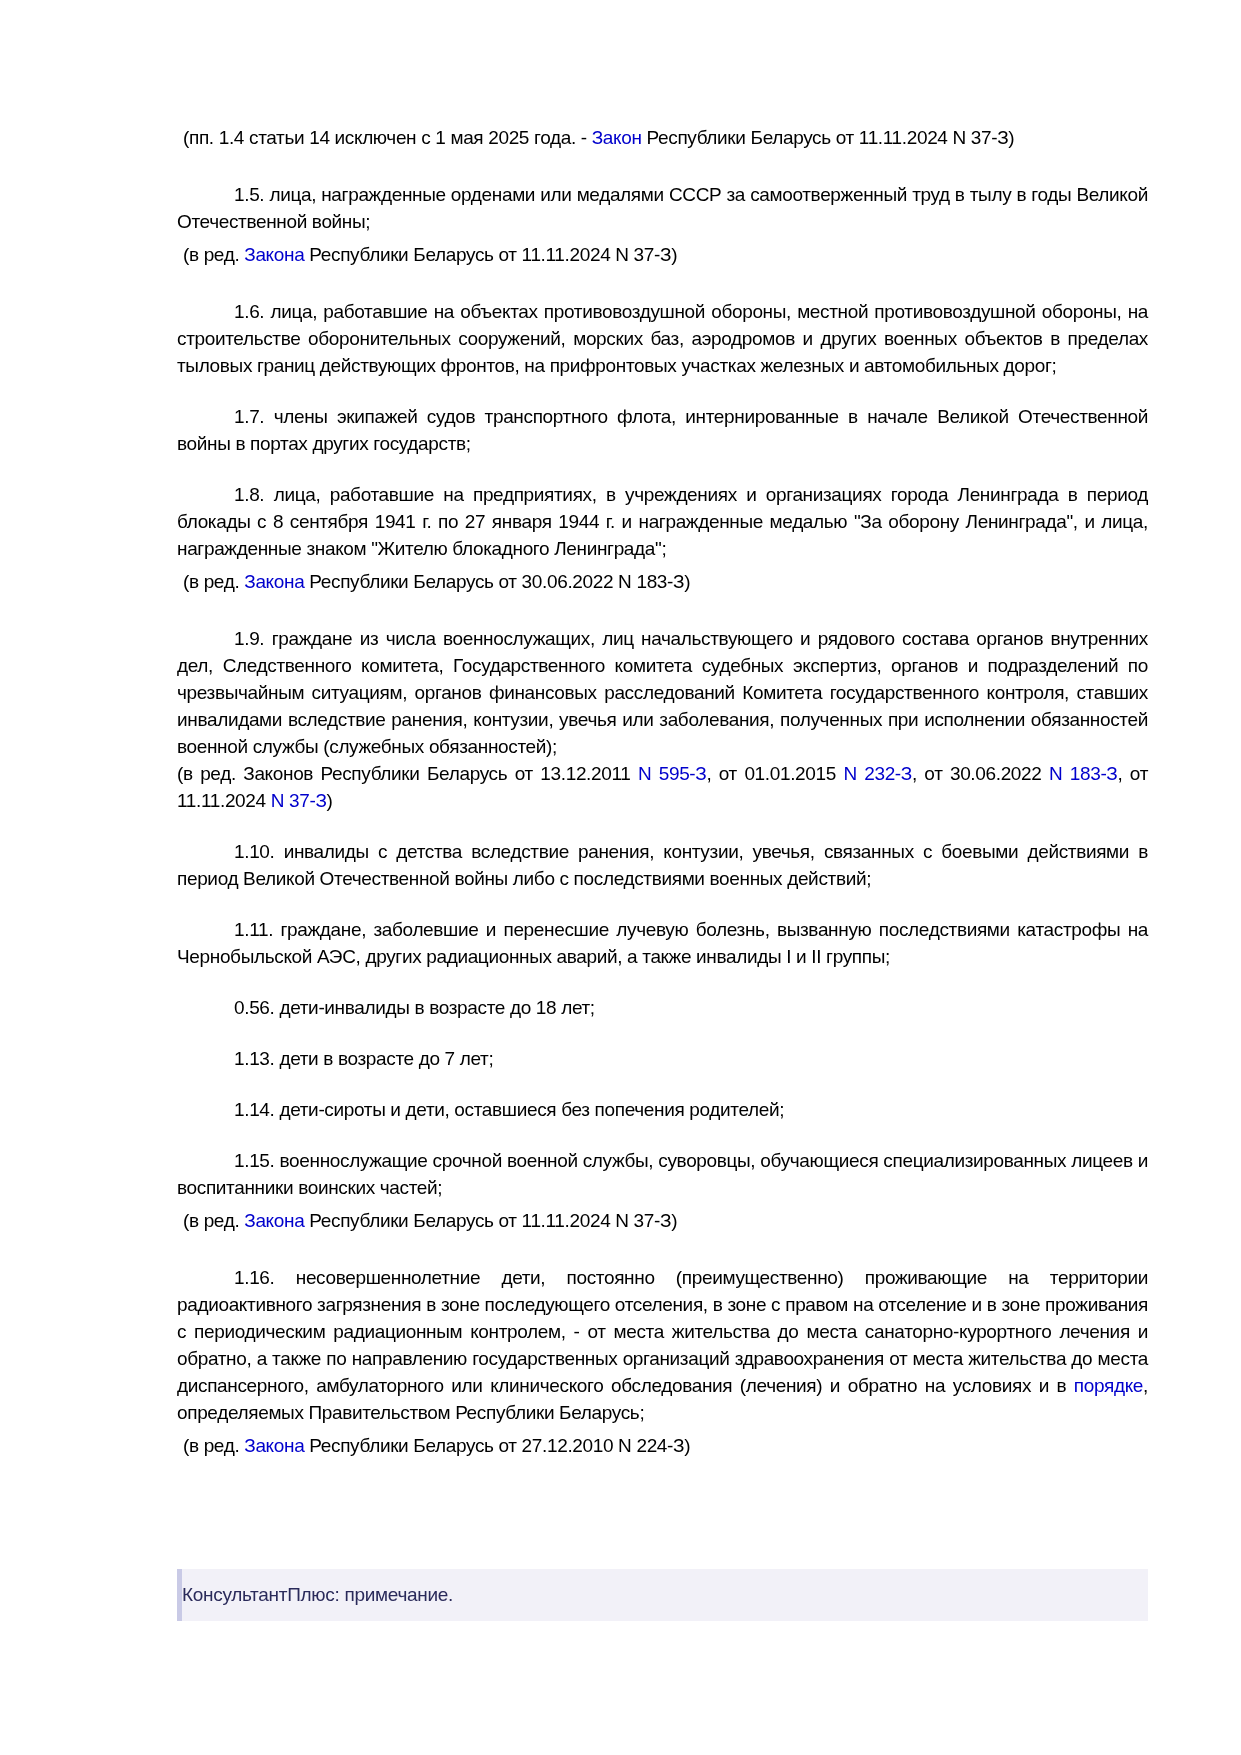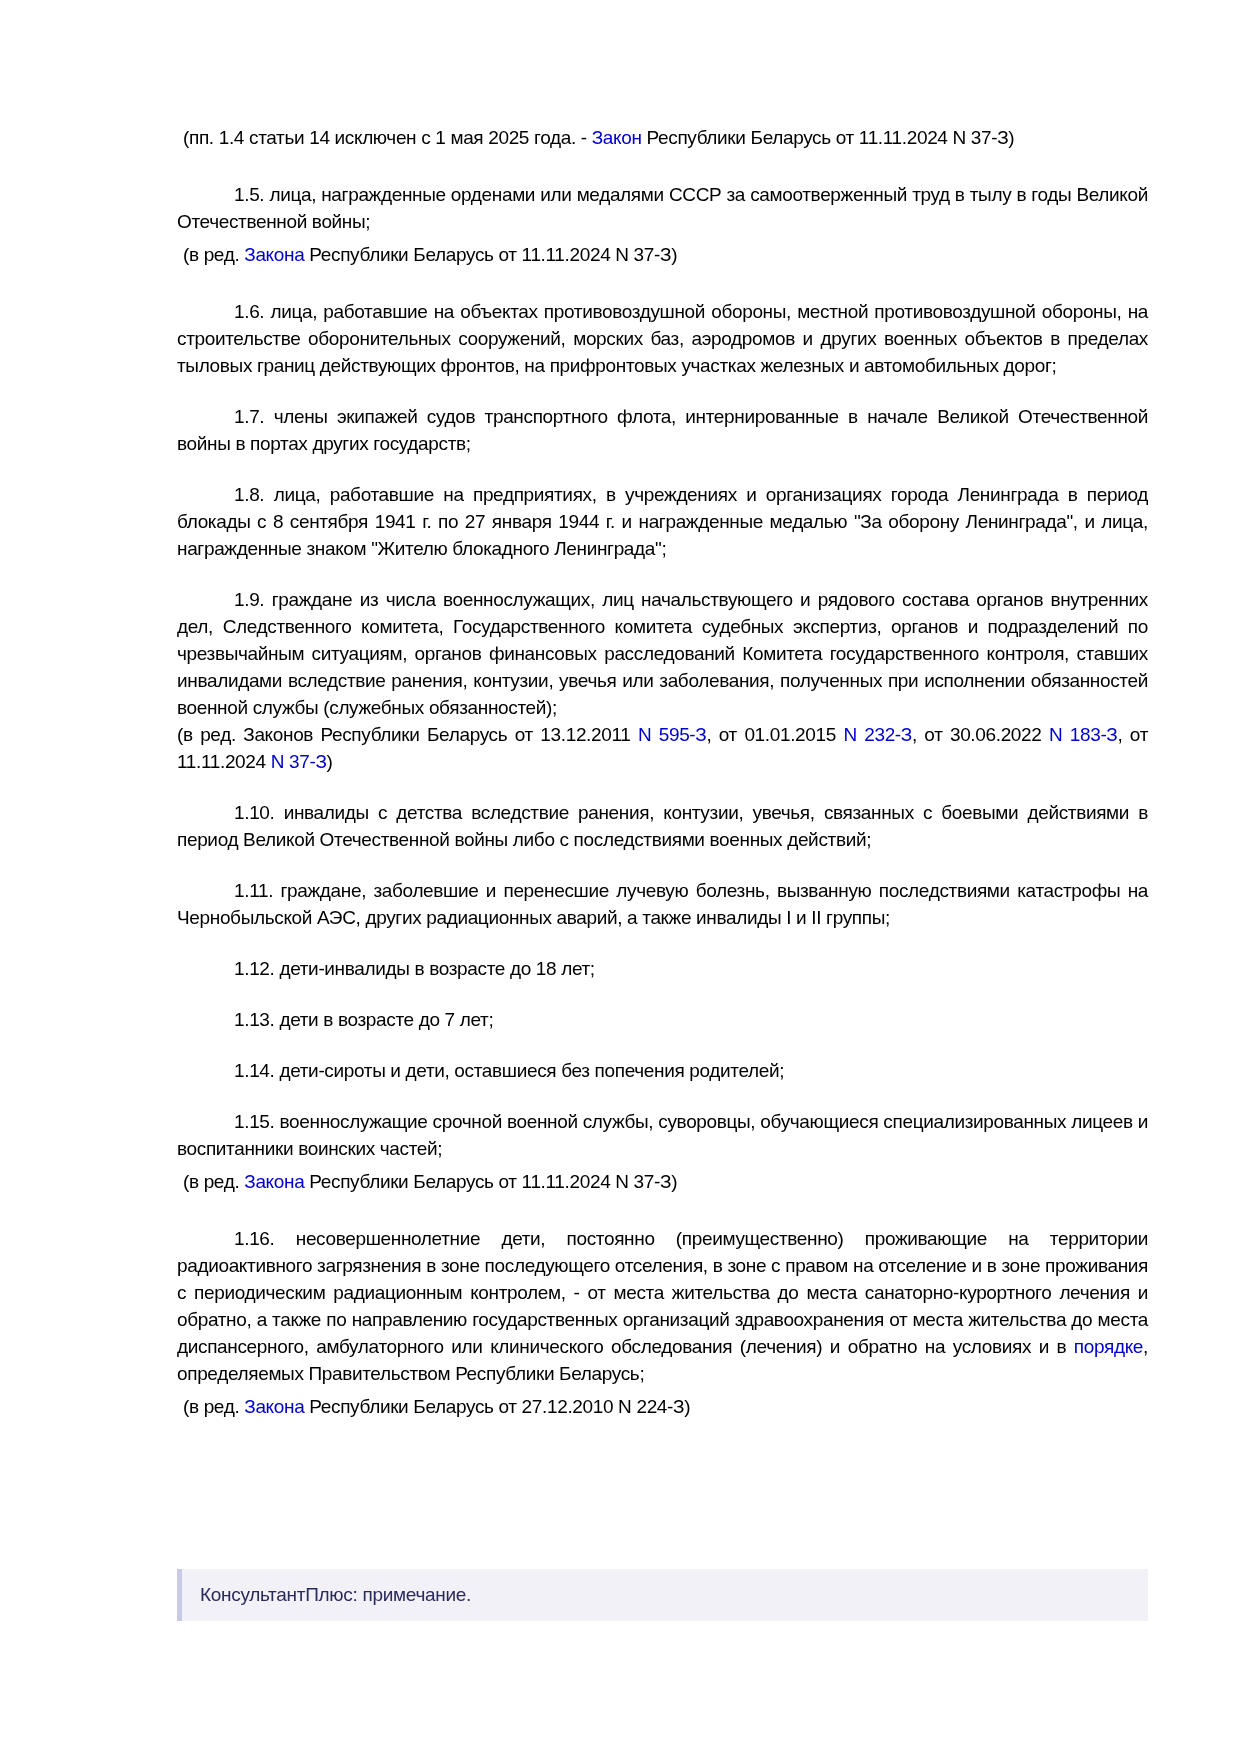--- a/index.html
+++ b/index.html
@@ -44,21 +44,21 @@
     }
     .consult-box {
       position: absolute;
       left: 177px;
       top: 1569px;
       width: 971px;
       height: 52px;
       background: #f2f1f8;
       border-left: 5px solid #c9cae6;
       box-sizing: border-box;
-      padding-left: 18px;
+      padding-left: 0;
       display: flex;
       align-items: center;
       font-size: 19px;
       color: #2a2a5a;
       letter-spacing: -0.3px;
     }
   </style>
 </head>
 <body>
 
@@ -71,33 +71,34 @@
   <p class="note"><span>(в ред. </span><a class="link">Закона</a><span> Республики Беларусь от 11.11.2024 N 37-З)</span></p>
   <div class="gap"></div>
 
   <p class="para indent">1.6. лица, работавшие на объектах противовоздушной обороны, местной противовоздушной обороны, на строительстве оборонительных сооружений, морских баз, аэродромов и других военных объектов в пределах тыловых границ действующих фронтов, на прифронтовых участках железных и автомобильных дорог;</p>
   <div class="gap"></div>
 
   <p class="para indent">1.7. члены экипажей судов транспортного флота, интернированные в начале Великой Отечественной войны в портах других государств;</p>
   <div class="gap"></div>
 
   <p class="para indent">1.8. лица, работавшие на предприятиях, в учреждениях и организациях города Ленинграда в период блокады с 8 сентября 1941 г. по 27 января 1944 г. и награжденные медалью "За оборону Ленинграда", и лица, награжденные знаком "Жителю блокадного Ленинграда";</p>
+  <p class="note"><span>(в ред. </span><a class="link">Закона</a><span> Республики Беларусь от 30.06.2022 N 183-З)</span></p>
   <div class="gap"></div>
 
   <p class="para indent">1.9. граждане из числа военнослужащих, лиц начальствующего и рядового состава органов внутренних дел, Следственного комитета, Государственного комитета судебных экспертиз, органов и подразделений по чрезвычайным ситуациям, органов финансовых расследований Комитета государственного контроля, ставших инвалидами вследствие ранения, контузии, увечья или заболевания, полученных при исполнении обязанностей военной службы (служебных обязанностей);</p>
   <p class="para"><span>(в ред. Законов Республики Беларусь от 13.12.2011 </span><a class="link">N 595-З</a><span>, от 01.01.2015 </span><a class="link">N 232-З</a><span>, от 30.06.2022 </span><a class="link">N 183-З</a><span>, от 11.11.2024 </span><a class="link">N 37-З</a><span>)</span></p>
   <div class="gap"></div>
 
   <p class="para indent">1.10. инвалиды с детства вследствие ранения, контузии, увечья, связанных с боевыми действиями в период Великой Отечественной войны либо с последствиями военных действий;</p>
   <div class="gap"></div>
 
   <p class="para indent">1.11. граждане, заболевшие и перенесшие лучевую болезнь, вызванную последствиями катастрофы на Чернобыльской АЭС, других радиационных аварий, а также инвалиды I и II группы;</p>
   <div class="gap"></div>
 
-  <p class="para indent">1.12. дети-инвалиды в возрасте до 18 лет;</p>
+  <p class="para indent">0.56. дети-инвалиды в возрасте до 18 лет;</p>
   <div class="gap"></div>
 
   <p class="para indent">1.13. дети в возрасте до 7 лет;</p>
   <div class="gap"></div>
 
   <p class="para indent">1.14. дети-сироты и дети, оставшиеся без попечения родителей;</p>
   <div class="gap"></div>
 
   <p class="para indent">1.15. военнослужащие срочной военной службы, суворовцы, обучающиеся специализированных лицеев и воспитанники воинских частей;</p>
   <p class="note"><span>(в ред. </span><a class="link">Закона</a><span> Республики Беларусь от 11.11.2024 N 37-З)</span></p>

